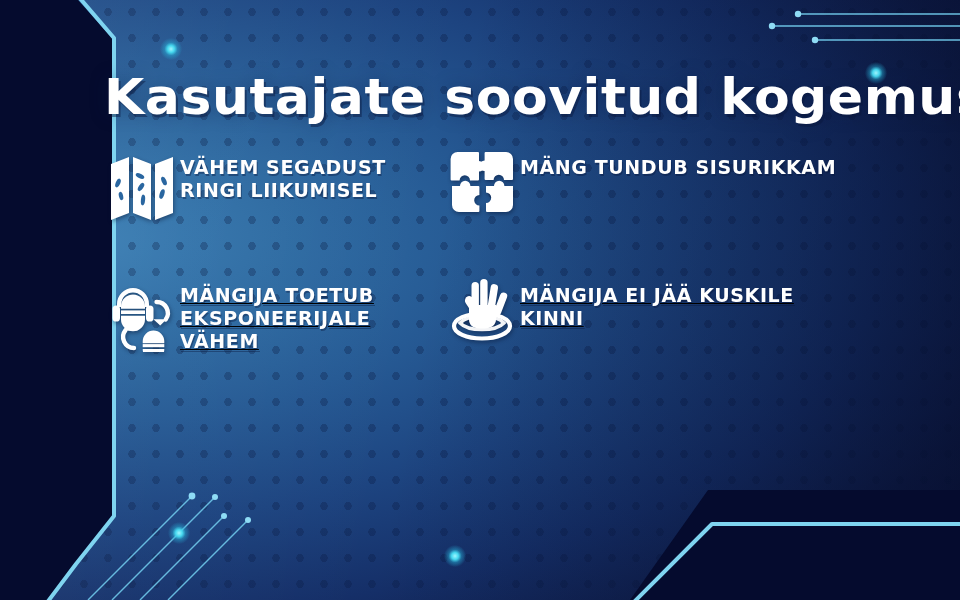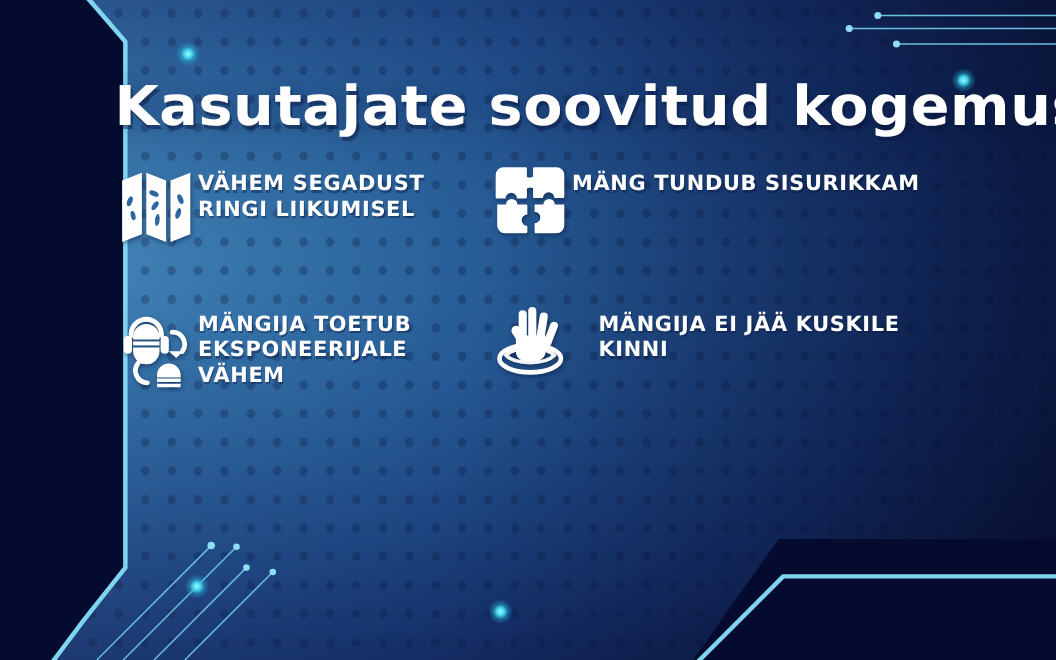--- a/index.html
+++ b/index.html
@@ -79,23 +79,23 @@
     font-family:"DejaVu Sans", sans-serif;
     font-weight:700;
     font-size:19px;
     line-height:1.22;
     letter-spacing:0.6px;
     transform: scaleX(1.0);
     text-shadow: 1px 2px 0 rgba(8,22,60,0.40);
     padding-top:6px;
   }
 
-  .row2{ margin-top:42px; }
+  .row2{ margin-top:42px;text-decoration:underline; }
   .row2 .cell.c1{ padding-left:104px; }
-  .row2 .cell.c2{ padding-left:24px;gap:24px; }
+  .row2 .cell.c2{ padding-left:24px; }
   .row2 .ico{ width:76px; height:86px; }
 </style>
 </head>
 <body>
 
 <div class="stage">
 
   <div class="dots"></div>
   <div class="vign"></div>
 

